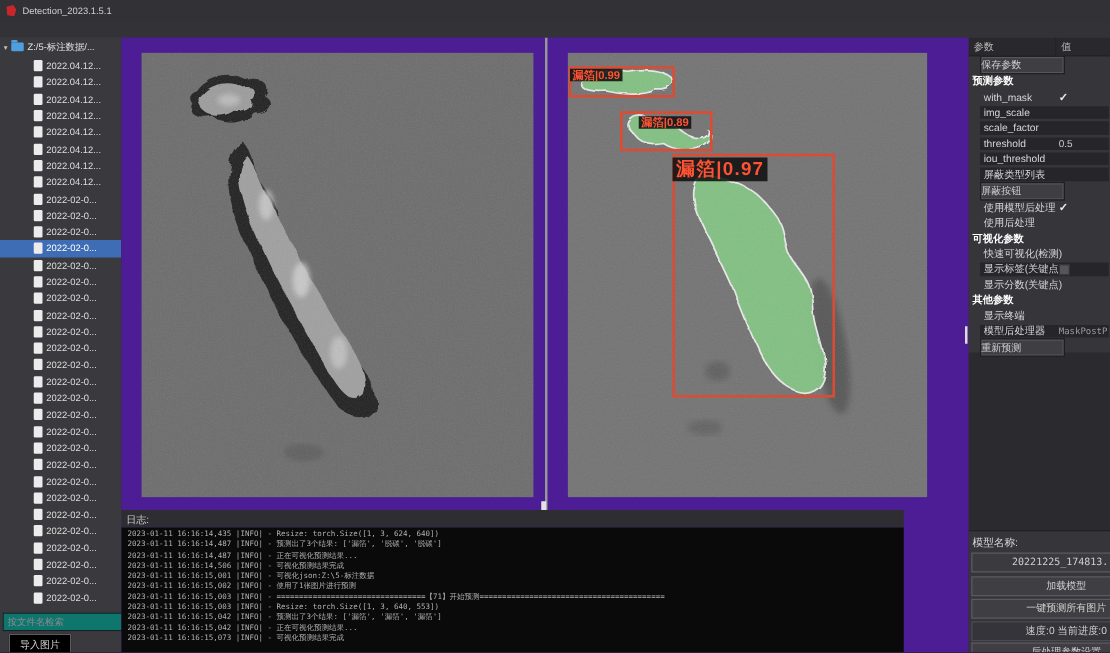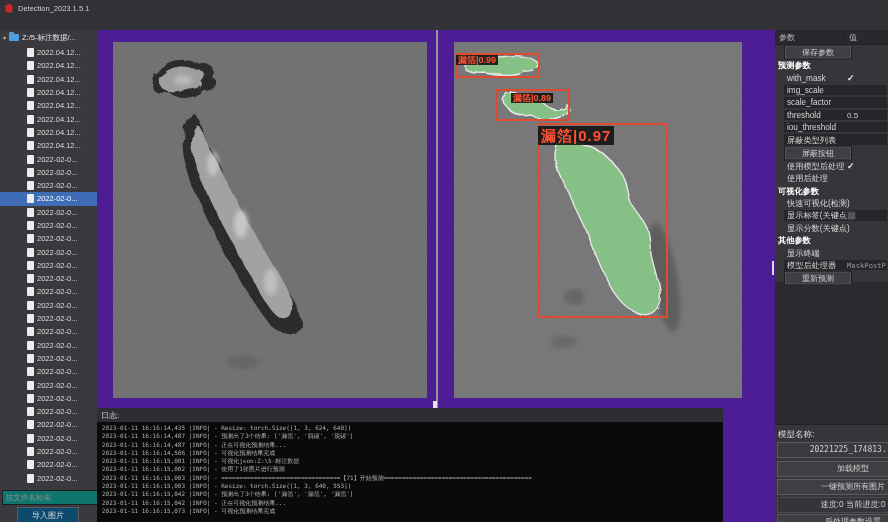--- a/index.html
+++ b/index.html
@@ -19,21 +19,21 @@
   .tree-arrow{color:#c0c0c0;font-size:6px;}
   .folder-icon{position:relative;width:10px;height:7px;background:#4f9fe0;border-radius:1px;flex:0 0 auto;}
   .folder-icon::before{content:'';position:absolute;top:-2px;left:0;width:5px;height:2px;background:#4f9fe0;border-radius:1px 1px 0 0;}
   .tree-items{position:absolute;left:0;top:16px;right:0;height:443px;overflow:hidden;}
   .titem{height:13.3px;display:flex;align-items:center;gap:3px;padding-left:27px;font-size:7.5px;color:#dedede;white-space:nowrap;}
   .titem.selected{background:#3e6db5;color:#fff;}
   .file-icon{width:7px;height:9px;background:#ececec;border-radius:1px;flex:0 0 auto;}
   .search-input{position:absolute;left:2px;top:460px;width:91px;height:13px;background:#0f766e;
                 border:1px solid #1e1e22;color:#d0d0d0;font-size:7.5px;padding:0 3px;font-family:inherit;}
   .search-input::placeholder{color:#8b8b8f;}
-  .import-btn{position:absolute;left:17px;top:477px;width:62px;height:16px;background:#0c4a6e;
+  .import-btn{position:absolute;left:7px;top:477px;width:50px;height:16px;background:#000000;
               border:1px solid #5a5a60;color:#d6d6d6;font-size:8px;font-family:inherit;}
   
   .viewer{position:absolute;left:97px;top:30px;width:678px;height:492px;background:#4c1d95;overflow:hidden;}
   .img-panel{position:absolute;overflow:hidden;}
   .left-img{left:16px;top:12px;width:314px;height:356px;}
   .right-img{left:357px;top:12px;width:288px;height:356px;}
   .img-panel svg{display:block;}
   .v-divider{position:absolute;left:339px;top:0;width:2px;height:378px;background:#979797;}
   .v-handle{position:absolute;left:336px;top:371px;width:4px;height:14px;background:#e3e3e3;}
   .dbox{position:absolute;border:2px solid #e04a30;box-sizing:border-box;}
@@ -56,21 +56,21 @@
   .ph-param{position:absolute;left:4px;top:2px;font-size:8px;color:#b8b8b8;}
   .ph-value{position:absolute;left:74px;top:2px;font-size:8px;color:#b8b8b8;}
   .ph-sep{position:absolute;left:69px;top:0;width:1px;height:14px;background:#222;}
   .params-rows{position:relative;}
   .prow{position:relative;height:12.4px;}
   .prow .plabel{position:absolute;left:12px;top:50%;transform:translateY(-50%);font-size:8.2px;color:#d6d6d6;white-space:nowrap;z-index:1;}
   .prow .pvalue{position:absolute;left:72px;right:1px;top:50%;transform:translateY(-50%);font-size:8px;color:#cccccc;white-space:nowrap;overflow:hidden;z-index:1;}
   .prow.section .plabel{left:3px;font-weight:bold;color:#fff;}
   .prow.dark::before{content:'';position:absolute;left:9px;right:1px;top:1px;bottom:1px;background:#26262a;}
   .prow.button{height:14px;}
-  .prow.button .plabel{left:9px;width:66px;text-align:center;background:#3e3e43;border:1px solid #1f1f1f;
+  .prow.button .plabel{left:9px;width:66px;text-align:left;background:#3e3e43;border:1px solid #1f1f1f;
                        box-shadow:inset 0 0 0 1px #55555a;padding:1px 0;font-size:8px;color:#cfcfcf;}
   .prow.check .pvalue{color:#ececec;font-weight:bold;font-size:9px;}
   .prow.checkbox .pvalue::before{content:'';display:inline-block;width:7px;height:7px;background:#55555a;border:1px solid #333;vertical-align:middle;}
   .prow.mono .pvalue{font-family:"DejaVu Sans Mono",monospace;font-size:7.2px;color:#9b9b9e;}
   .params-empty{position:absolute;left:0;right:0;top:252px;height:142px;background:#2b2b2f;}
   .params-bottom{position:absolute;left:0;top:394px;right:0;bottom:0;background:#35353a;border-top:1px solid #222;overflow:hidden;}
   .model-label{position:absolute;left:3px;top:4px;font-size:8.5px;color:#dadada;}
   .pb-box{position:absolute;left:2px;width:150px;height:14px;background:#3a3a3f;border:1px solid #5a5a60;
           color:#d0d0d0;text-align:center;line-height:14px;font-size:8px;white-space:nowrap;overflow:hidden;}
   .model-name{top:17px;font-family:"DejaVu Sans Mono",monospace;}

